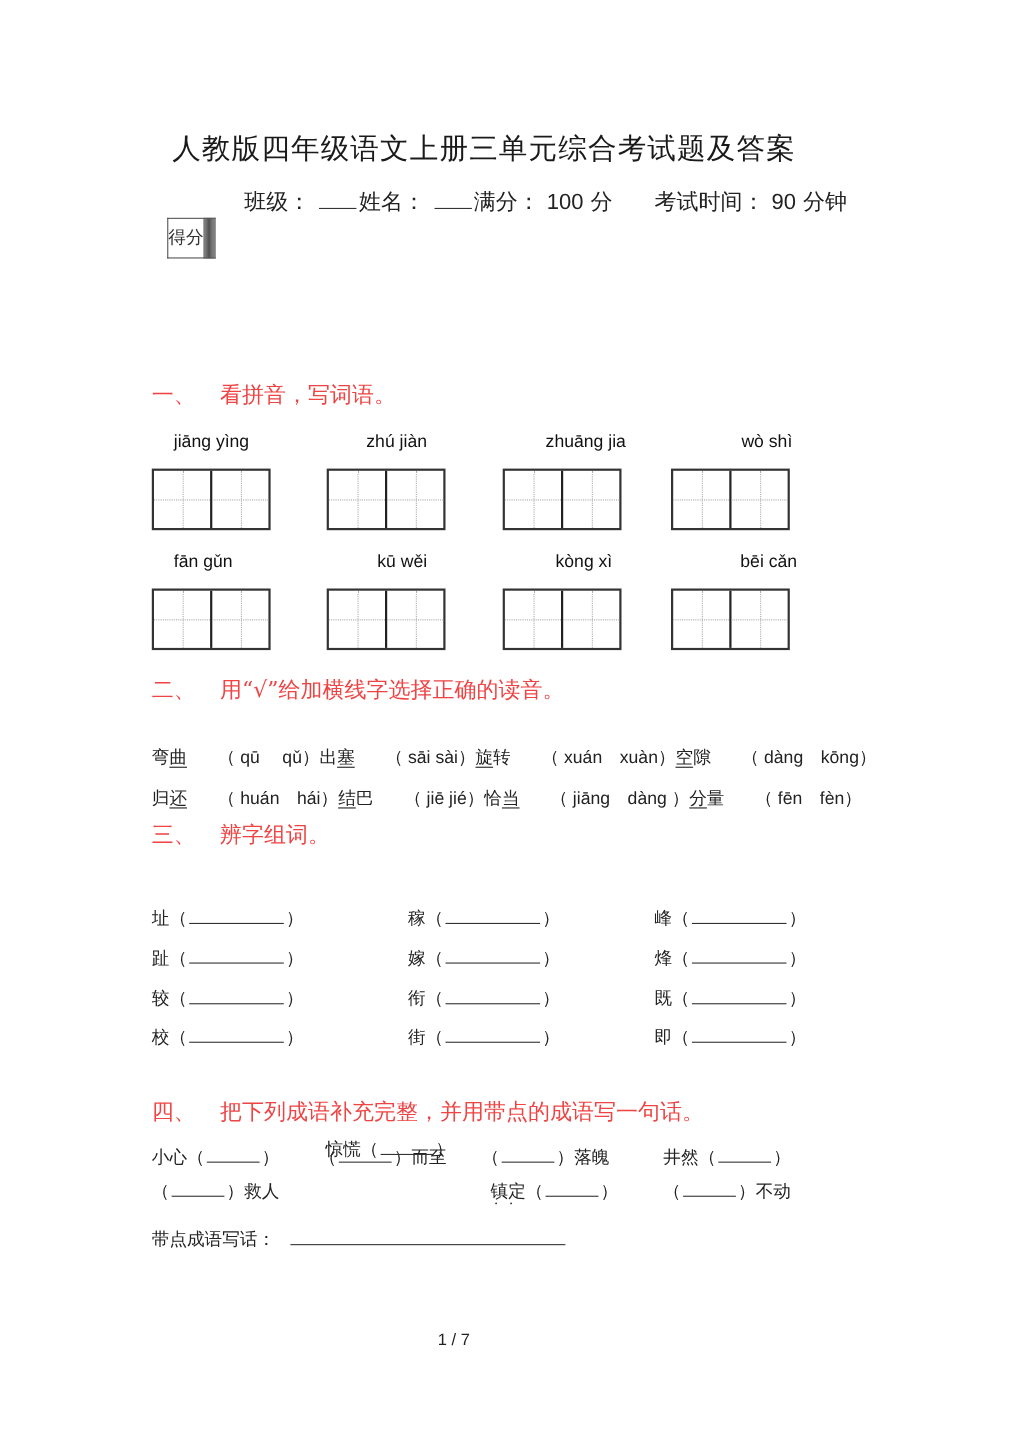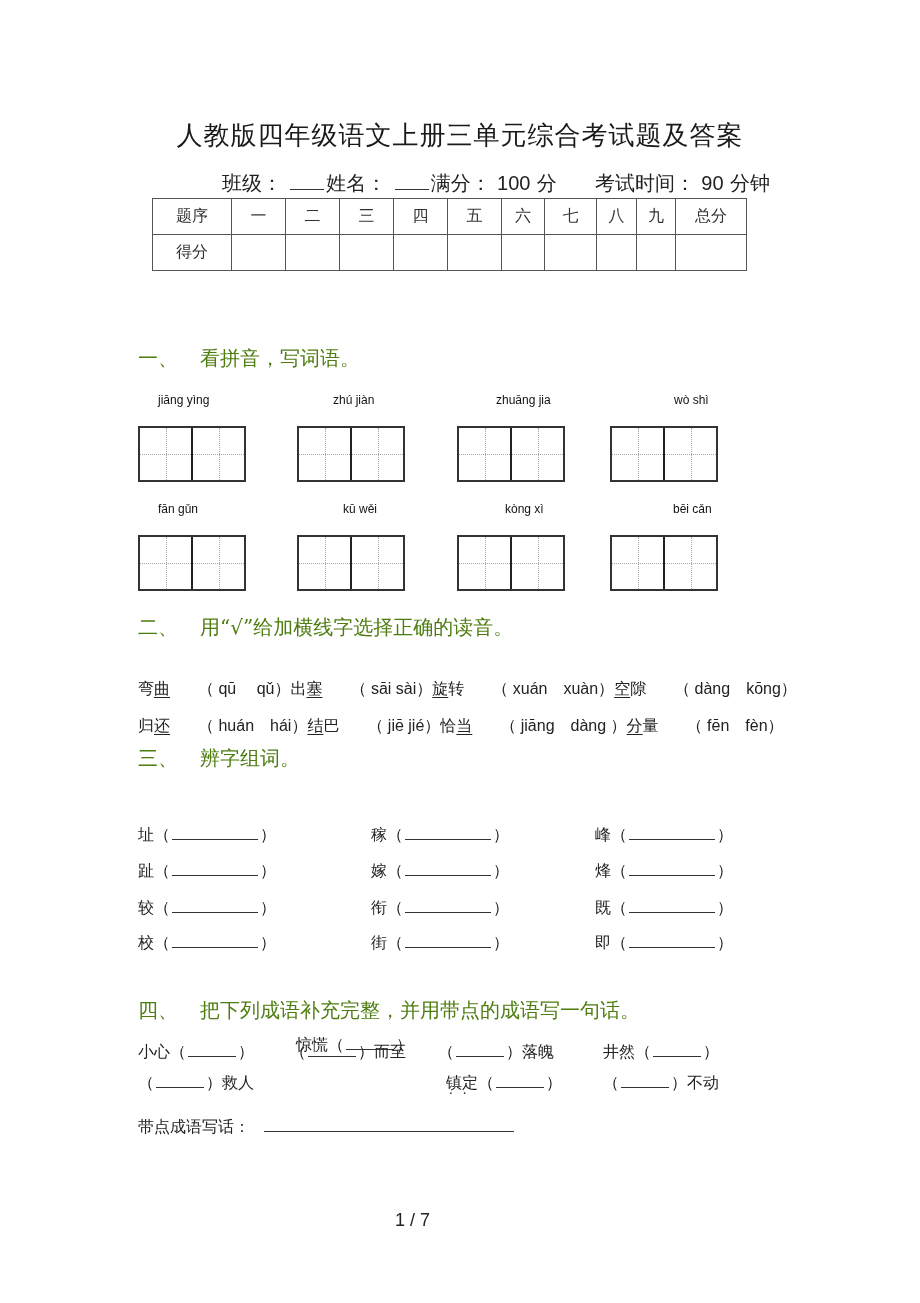--- a/index.html
+++ b/index.html
@@ -1,76 +1,63 @@
 <!DOCTYPE html>
 <html><head>
   <meta charset="utf-8">
   <style>
     html, body { margin: 0; padding: 0; background: #ffffff; }
     body { width: 920px; height: 1303px; position: relative; overflow: hidden;
       font-family: "DejaVu Serif", serif; color: #222; }
     .abs { position: absolute; }
-    .title { left: 0; width: 880px; top: 118px; text-align: center; font-size: 26px; letter-spacing: 1px; color: #1a1a1a; padding-left: 20px; }
+    .title { left: 0; width: 880px; top: 118px; text-align: center; font-size: 26px; letter-spacing: 1px; color: #1a1a1a; }
     .info { top: 170px; left: 222px; font-size: 20px; white-space: nowrap; }
     .info .blank { display: inline-block; width: 34px; border-bottom: 1px solid #333; margin: 0 2px; height: 14px; vertical-align: baseline; }
     .info .num { font-family: "Liberation Sans", sans-serif; }
     table.score { position: absolute; left: 152px; top: 198px; border-collapse: collapse; font-size: 16px; }
     table.score td { border: 1.5px solid #555; height: 35px; text-align: center; color: #333; padding: 0; }
-    .sec { font-size: 20px; left: 138px; color: #4d7c0f; }
+    .sec { font-size: 20px; left: 138px; color: #ef4444; }
     .sec .num { display: inline-block; width: 62px; }
-    .py { font-family: "Liberation Sans", sans-serif; font-size: 12px; color: #111; white-space: nowrap; }
+    .py { font-family: "Liberation Sans", sans-serif; font-size: 16px; color: #111; white-space: nowrap; }
     .grid { width: 104px; height: 52px; border: 2px solid #333; display: flex; }
     .cell { flex: 1; position: relative; }
     .cell + .cell { border-left: 2px solid #222; }
     .cell::before { content: ""; position: absolute; left: 50%; top: 0; bottom: 0; border-left: 1px dotted #aaa; }
     .cell::after { content: ""; position: absolute; top: 50%; left: 0; right: 0; border-top: 1px dotted #aaa; }
     .line { font-size: 16px; left: 138px; white-space: nowrap; color: #222; }
     .line .p { font-family: "Liberation Sans", sans-serif; margin-left: 28px; }
     .u { text-decoration: underline; text-underline-offset: 3px; }
     .q3 { font-size: 16px; white-space: nowrap; color: #222; }
     .q3 .bl { display: inline-block; width: 86px; border-bottom: 1px solid #333; height: 14px; margin: 0 2px; }
     .q4 { font-size: 16px; white-space: nowrap; color: #222; }
     .q4 .bl { display: inline-block; width: 48px; border-bottom: 1px solid #333; height: 14px; margin: 0 2px; }
     .dotted { position: relative; }
     .dotted::after { content: "· ·"; position: absolute; left: 3px; top: 14px; font-size: 12px; letter-spacing: 3px; }
     .writeline { display: inline-block; width: 250px; border-bottom: 1px solid #333; height: 14px; margin-left: 14px; }
-    .pagenum { left: 0; width: 825px; top: 1210px; text-align: center; font-family: "Liberation Sans", sans-serif; font-size: 18px; color: #222; }
+    .pagenum { left: 0; width: 825px; top: 1210px; text-align: center; font-family: "Liberation Sans", sans-serif; font-size: 15px; color: #222; }
   </style>
 </head>
 <body>
 
 <div class="abs title">人教版四年级语文上册三单元综合考试题及答案</div>
 
 <div class="abs info">
   <span>班级：</span>
   <span class="blank"></span><span>姓名：</span>
   <span class="blank"></span><span>满分：</span>
   <span class="num">100</span>
   <span>分</span>
   &nbsp;&nbsp;&nbsp;&nbsp;
   <span>考试时间：</span>
   <span class="num">90</span>
   <span>分钟</span>
 </div>
 
 <table class="score">
   <tbody>
-      <tr>
-    <td style="width:78px">题序</td>
-    <td style="width:53px">一</td>
-    <td style="width:53px">二</td>
-    <td style="width:53px">三</td>
-    <td style="width:53px">四</td>
-    <td style="width:53px">五</td>
-    <td style="width:42px">六</td>
-    <td style="width:51px">七</td>
-    <td style="width:39px">八</td>
-    <td style="width:38px">九</td>
-    <td style="width:70px">总分</td>
-  </tr>
   <tr>
     <td>得分</td>
     <td></td>
     <td></td>
     <td></td>
     <td></td>
     <td></td>
     <td></td>
     <td></td>
     <td></td>

